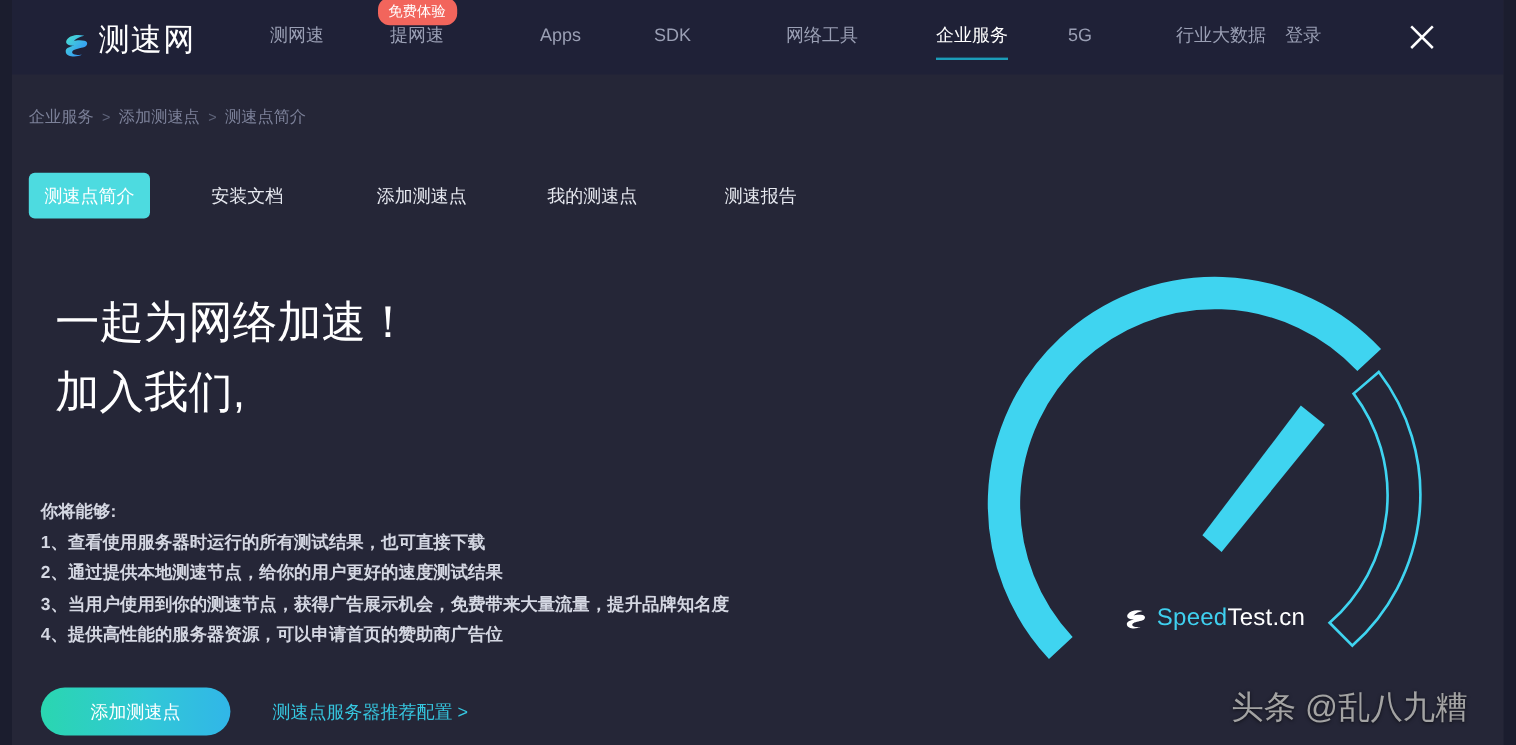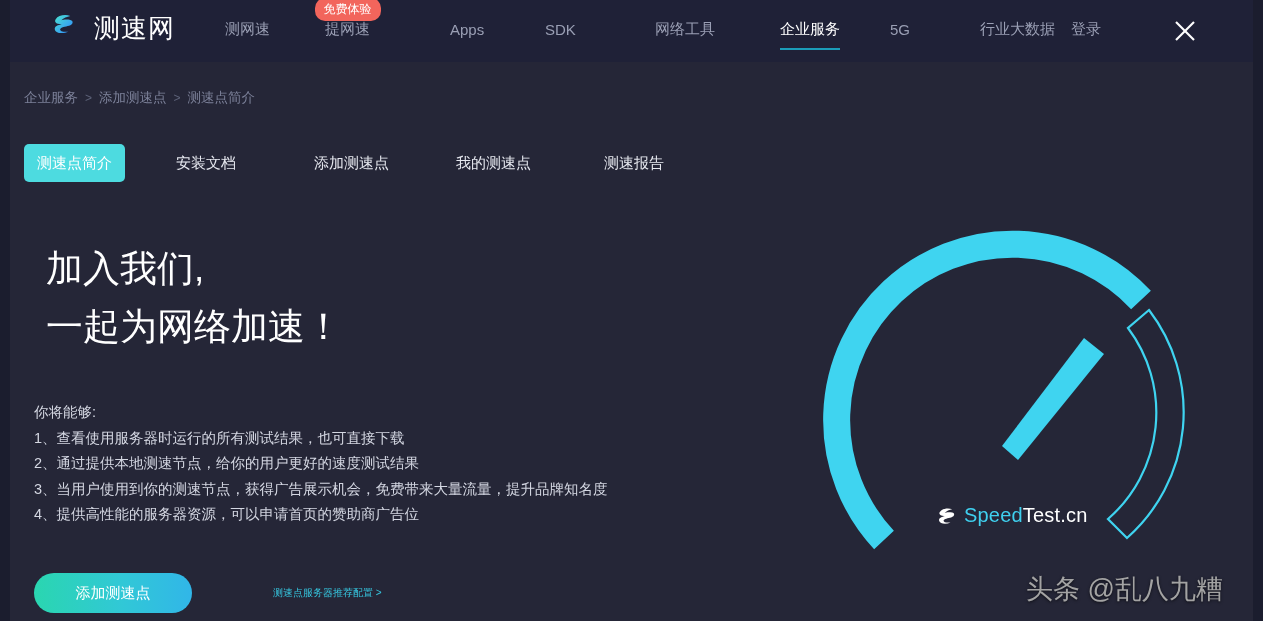--- a/index.html
+++ b/index.html
@@ -23,21 +23,21 @@
   }
 
   
   #header {
     position: absolute;
     left: 0; top: 0; width: 1243px; height: 62px;
     background: #1f2137;
   }
   #logo {
     position: absolute; left: 40px; top: 11px;
-    display: flex; align-items: flex-start; gap: 18px;
+    display: flex; align-items: flex-end; gap: 6px;
     height: 40px;
   }
   #logo .mark { width: 26px; height: 26px; display: block; }
   #logo .word {
     color: #ffffff; font-size: 26px; letter-spacing: 1px;
     font-family: "Liberation Sans", "DejaVu Sans", sans-serif;
     white-space: nowrap;
   }
 
   #nav {
@@ -95,43 +95,43 @@
     border-radius: 5px; padding: 0 13px;
   }
 
   
   #headline {
     position: absolute; left: 36px; top: 240px;
     color: #ffffff; font-size: 37px; line-height: 58px;
     white-space: nowrap;
   }
   #benefits {
-    position: absolute; left: 24px; top: 400px;
+    position: absolute; left: 24px; top: 415px;
     color: #d4d7e2; font-size: 14.5px; line-height: 25.5px;
     white-space: nowrap;
+    font-weight: bold;
   }
   #benefits .lead { color: #d4d7e2; }
 
   
   #cta-row {
     position: absolute; left: 24px; top: 573px;
     display: flex; align-items: center; gap: 35px;
   }
   #cta-primary {
     width: 158px; height: 40px; border-radius: 20px;
     background: linear-gradient(90deg, #2ad6b0 0%, #31c8d6 55%, #31b6e8 100%);
     color: #ffffff; font-size: 15px;
     display: flex; align-items: center; justify-content: center;
     border: none; cursor: pointer;
     font-family: "Liberation Sans", "DejaVu Sans", sans-serif;
   }
   #cta-link {
-    color: #36c7e0; font-size: 10px; white-space: nowrap; cursor: pointer;
+    color: #36c7e0; font-size: 15px; white-space: nowrap; cursor: pointer;
     text-decoration: none;
-    margin-left: 46px;
   }
 
   
   #gauge {
     position: absolute; left: 812px; top: 218px;
     width: 390px; height: 350px;
   }
   #gauge-logo {
     position: absolute; left: 925px; top: 504px;
     display: flex; align-items: center; gap: 7px;
@@ -222,22 +222,22 @@
 
     <div id="tabs">
         <div class="tab active" style="position: absolute; left: 0px; top: 0px;">测速点简介</div>
         <div class="tab" style="position: absolute; left: 152px; top: 0px;">安装文档</div>
         <div class="tab" style="position: absolute; left: 290px; top: 0px;">添加测速点</div>
         <div class="tab" style="position: absolute; left: 432px; top: 0px;">我的测速点</div>
         <div class="tab" style="position: absolute; left: 580px; top: 0px;">测速报告</div>
       </div>
 
     <div id="headline">
+      <div>一起为网络加速！</div>
       <div>加入我们,</div>
-      <div>一起为网络加速！</div>
     </div>
 
     <div id="benefits">
       <div class="lead">你将能够:</div>
     <div>1、查看使用服务器时运行的所有测试结果，也可直接下载</div>
         <div>2、通过提供本地测速节点，给你的用户更好的速度测试结果</div>
         <div>3、当用户使用到你的测速节点，获得广告展示机会，免费带来大量流量，提升品牌知名度</div>
         <div>4、提供高性能的服务器资源，可以申请首页的赞助商广告位</div>
       </div>
 

